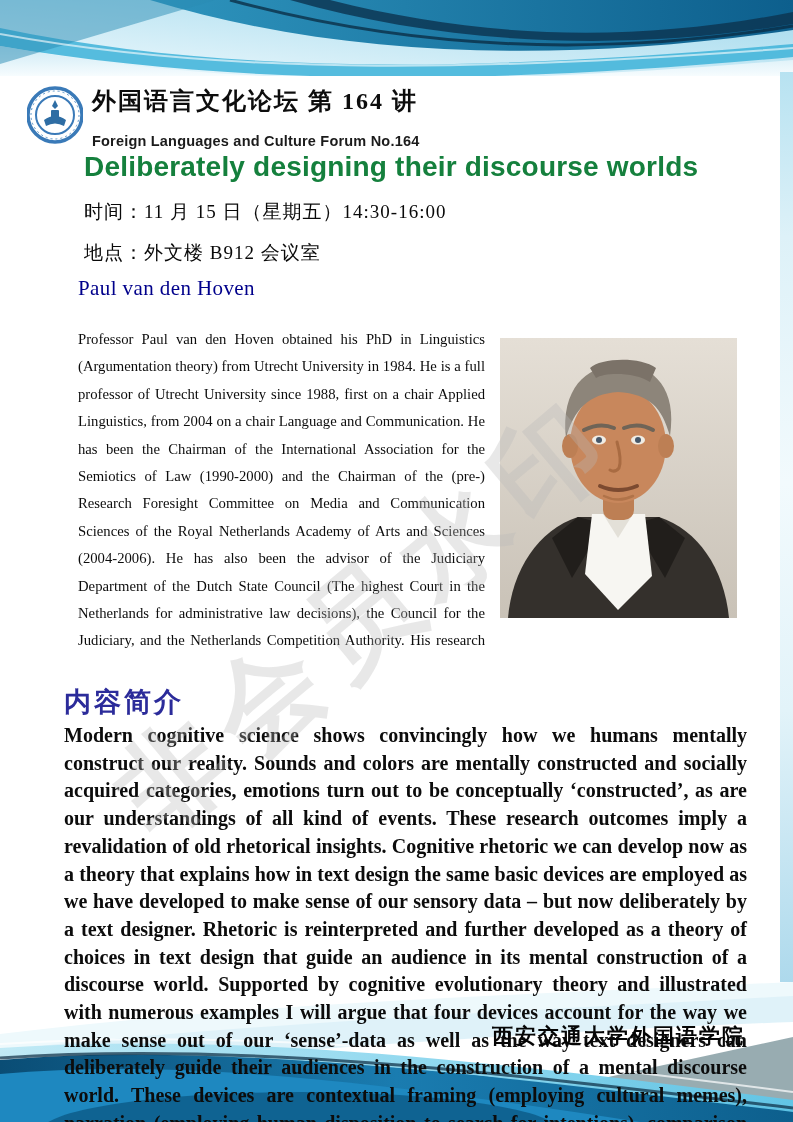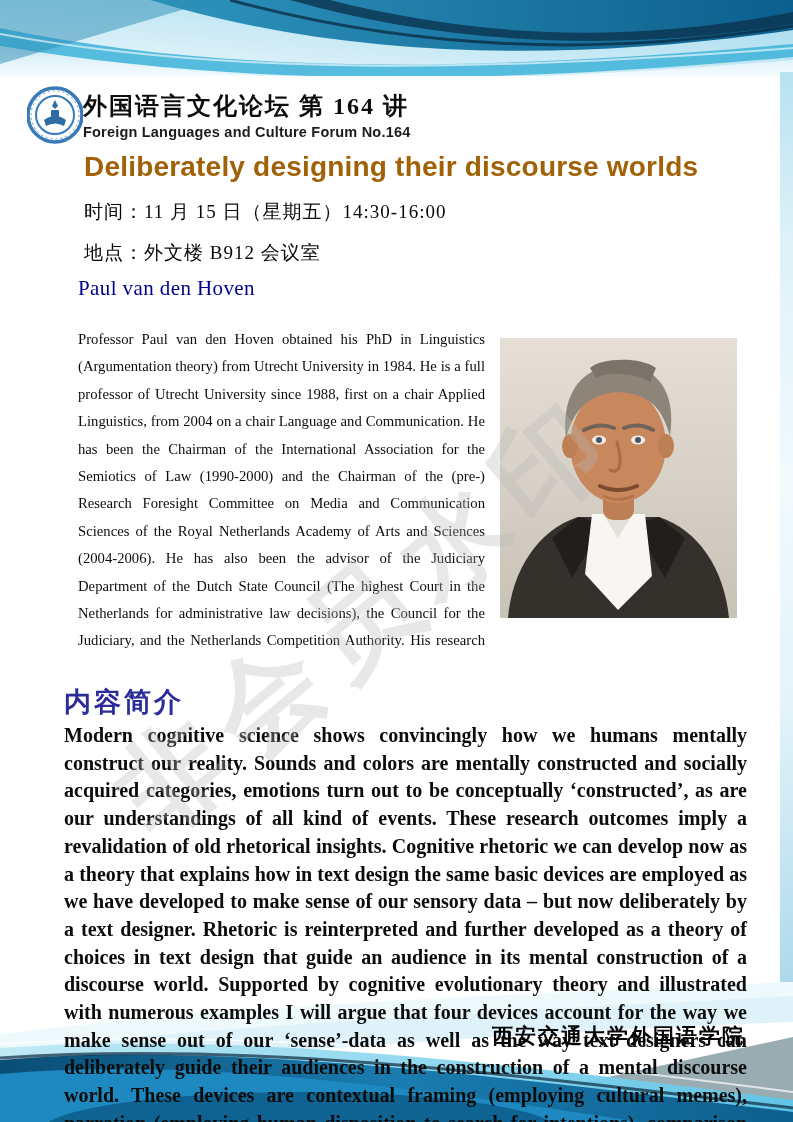--- a/index.html
+++ b/index.html
@@ -16,35 +16,35 @@
 
   
   .top-wave { top:0; left:0; width:793px; height:76px; z-index:1; }
   .bottom-wave { left:0; bottom:0; width:793px; height:140px; z-index:1; }
   .right-strip {
     top:72px; right:0; width:13px; height:912px; z-index:1;
     background:linear-gradient(to bottom,#b7e2f1 0%,#ddf1f8 18%,#f2fafd 45%,#e2f3f9 70%,#add9ec 100%);
   }
 
   
-  .header-row { top:86px; left:27px; display:flex; align-items:center; z-index:3; }
+  .header-row { top:86px; left:27px; display:flex; align-items:flex-start; gap:9px; z-index:3; }
   .logo { width:56px; height:58px; flex:0 0 auto; }
   .forum-zh {
     font-size:24px; font-weight:bold; color:#0d0d0d;
     font-family:"Liberation Serif","DejaVu Serif",serif;
     letter-spacing:2px; line-height:1.25;
   }
   .forum-en {
-    font-size:14.5px; font-weight:600; color:#1b1b1b; margin-top:3px; letter-spacing:.2px;
+    font-size:14.5px; font-weight:600; color:#1b1b1b; margin-top:17px; letter-spacing:.2px;
   }
 
   
   .lecture-title {
     top:151px; left:84px; width:680px; z-index:3;
-    font-size:28px; font-weight:bold; color:#a16207; letter-spacing:.2px;
+    font-size:28px; font-weight:bold; color:#15803d; letter-spacing:.2px;
   }
   .time-line, .venue-line {
     left:84px; z-index:3;
     font-family:"Liberation Serif","DejaVu Serif",serif;
     font-size:19px; font-weight:normal; color:#090909; letter-spacing:1px;
   }
   .time-line { top:199px; }
   .venue-line { top:240px; }
   .speaker-name {
     top:276px; left:78px; z-index:3;

